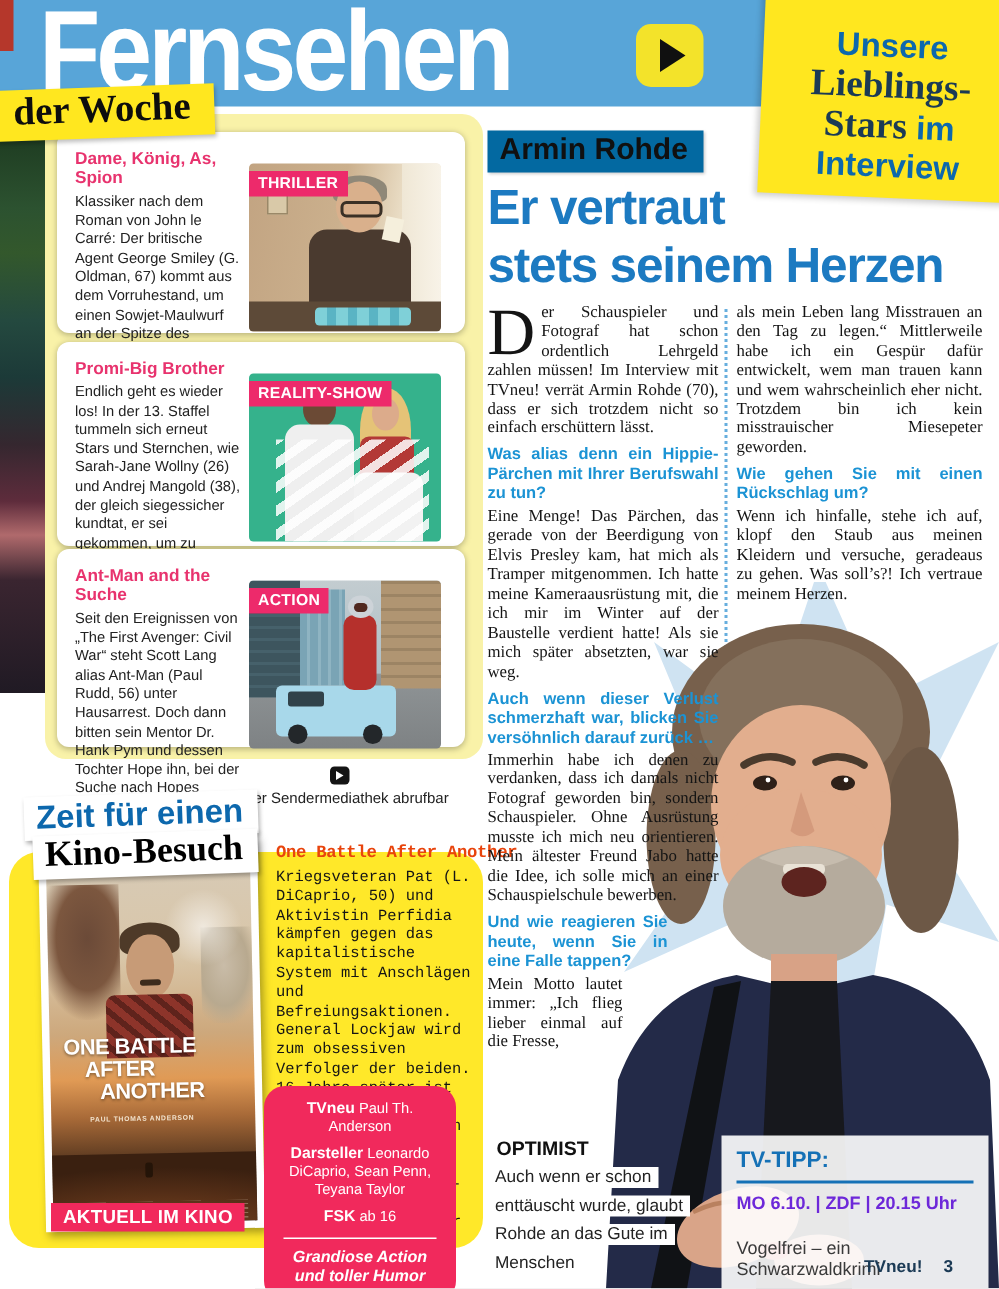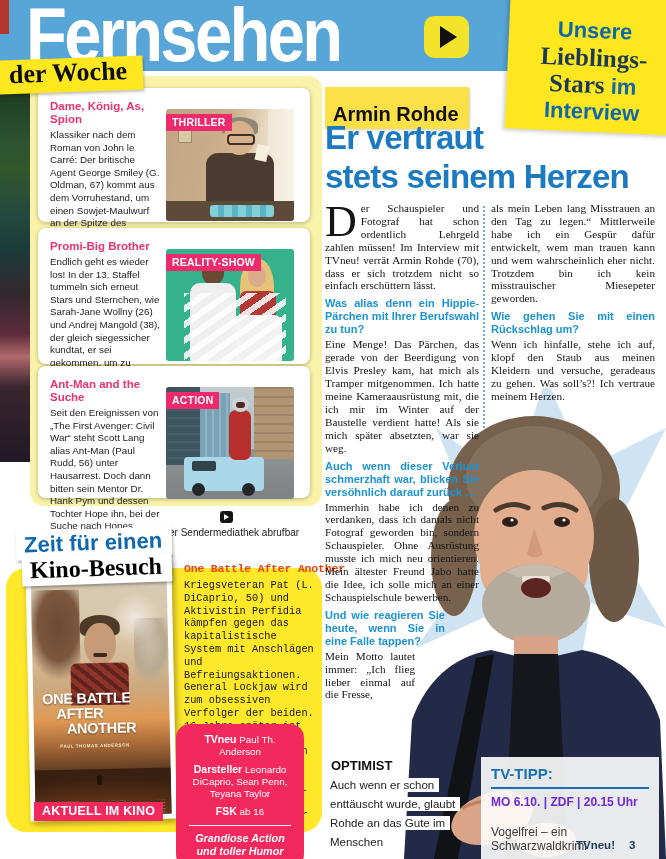--- a/index.html
+++ b/index.html
@@ -125,22 +125,22 @@
   .kino-desc{margin:0;font-size:10.3px;line-height:12.8px;color:#151515;text-align:left;}
   .kino-info{position:absolute;left:176px;top:724px;width:128px;background:#f1295c;border-radius:14px;color:#fff;
              text-align:center;padding:9px 9px 10px 9px;box-sizing:border-box;z-index:3;}
   .ki-row{font-size:9.8px;line-height:12px;}
   .ki-row + .ki-row{margin-top:5px;}
   .ki-label{font-weight:bold;font-size:10.5px;}
   .ki-hr{border:none;border-top:1.5px solid #fff;width:92%;margin:7px auto 6px auto;}
   .ki-quote{font-style:italic;font-weight:bold;font-size:10.8px;line-height:13px;}
 
   
-  .kicker{position:absolute;left:325px;top:87px;background:#fde047;color:#101010;font-weight:bold;font-size:20px;
-          padding:16px 10px 3px 8px;z-index:3;box-shadow:1px 1px 2px rgba(0,0,0,.2);}
+  .kicker{position:absolute;left:325px;top:87px;background:#0369a1;color:#101010;font-weight:bold;font-size:20px;
+          padding:2px 10px 3px 8px;z-index:3;box-shadow:1px 1px 2px rgba(0,0,0,.2);}
   .headline{position:absolute;left:325px;top:118px;font-weight:bold;font-size:33px;line-height:39px;
             color:#1c7ac1;letter-spacing:-.8px;z-index:3;}
   .col{position:absolute;top:202px;z-index:4;}
   .col1{left:325px;width:154px;}
   .col2{left:491px;width:164px;}
   .divider{position:absolute;left:483px;top:206px;height:330px;border-left:2px dotted #66aede;z-index:1;}
   .serif{font-family:"Liberation Serif",serif;font-size:11.2px;line-height:12.9px;text-align:justify;color:#141414;margin:0;}
   .q{font-weight:bold;font-size:11px;line-height:13px;color:#1b93d4;text-align:justify;margin:5px 0 2px 0;}
   .dropcap{float:left;font-family:"Liberation Serif",serif;font-size:44px;line-height:36px;padding:2px 4px 0 0;color:#141414;}
   .q-narrow{width:120px;}

